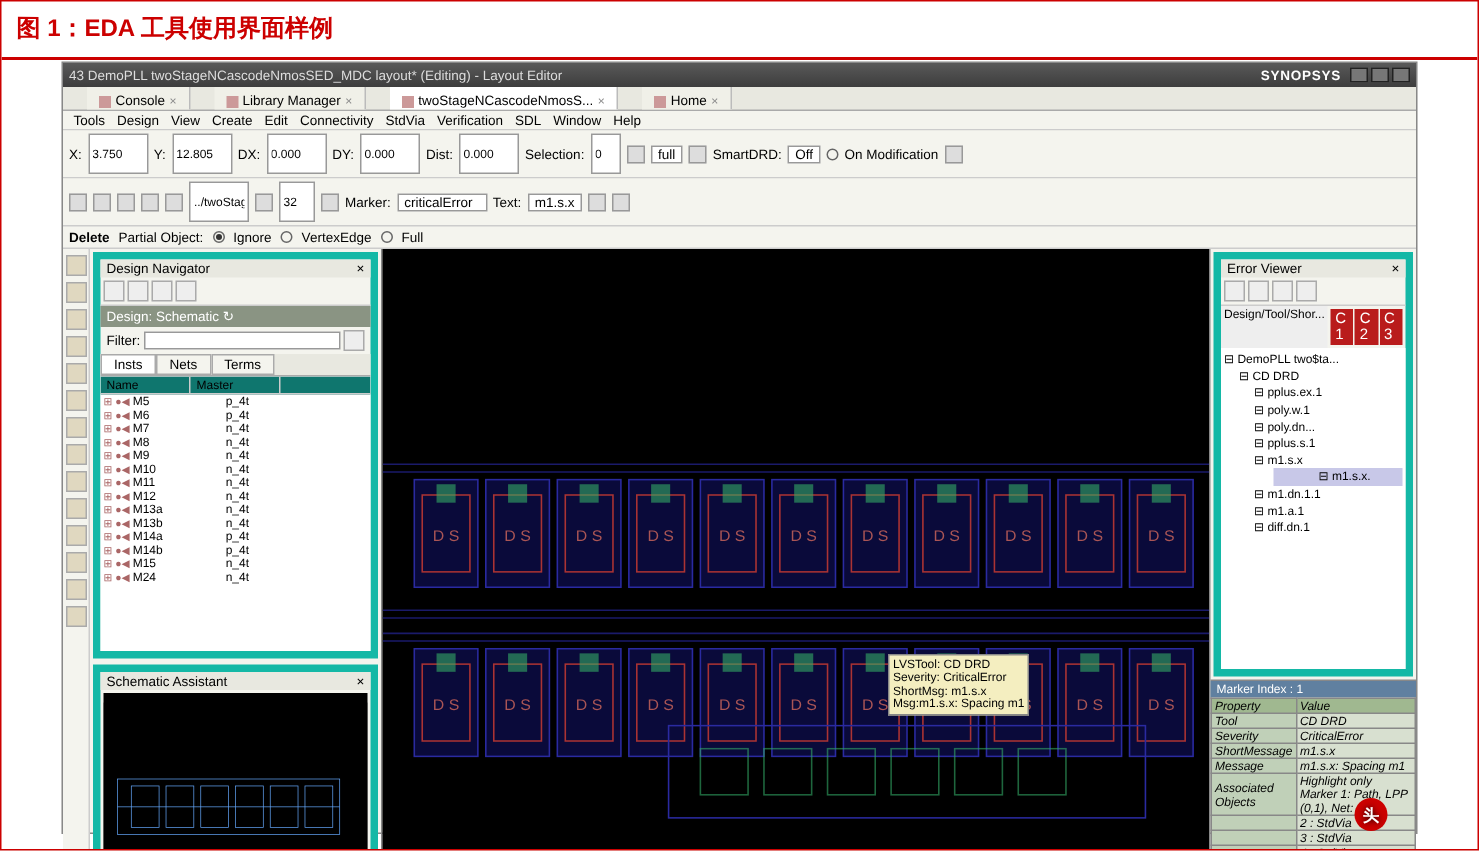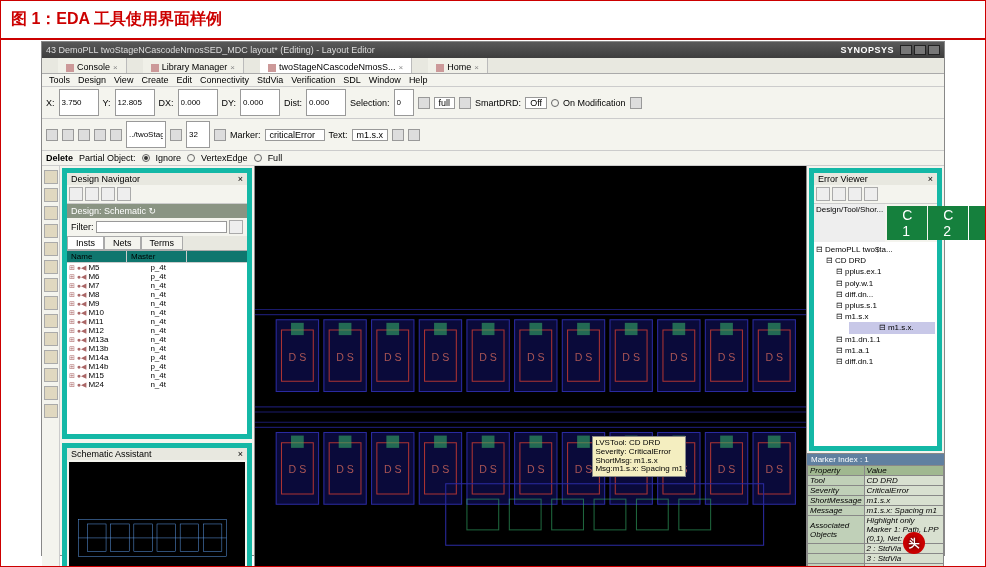--- a/index.html
+++ b/index.html
@@ -48,21 +48,21 @@
   .tree-ic { color: #a66; font-size: 7px; }
   .schematic { flex: 1; background: #000; margin: 2px; }
   .sch-canvas { width: 100%; height: 100%; }
   .center { flex: 1; display: flex; flex-direction: column; background: #000; }
   .canvas { flex: 1; position: relative; overflow: hidden; }
   .layout-svg { width: 100%; height: 100%; }
   .canvas-scroll { height: 10px; background: #ddd; }
   .tooltip { position: absolute; right: 120px; top: 270px; background: #f4eec0; border: 1px solid #888; font-size: 8px; padding: 2px; line-height: 1.1; color: #000; }
   .right-col { width: 138px; display: flex; flex-direction: column; border-left: 1px solid #888; }
   .ctabs { display: flex; gap: 1px; padding: 2px; }
-  .ctab { background: #15803d; color: #fff; font-size: 14px; padding: 1px 15px; }
+  .ctab { background: #b91c1c; color: #fff; font-size: 10px; padding: 1px 3px; }
   .tree { background: #fff; font-size: 8px; padding: 2px; flex: 1; overflow: auto; line-height: 1.4; }
   .tree-row { white-space: nowrap; }
   .tree-row.sel { background: #c8c8e8; }
   .indent1 { padding-left: 10px; } .indent2 { padding-left: 20px; } .indent3 { padding-left: 30px; margin-left: 33px; }
   .marker-panel { border-top: 1px solid #888; font-size: 8px; }
   .marker-title { background: #6080a0; color: #fff; padding: 1px 4px; }
   .marker-table { width: 100%; border-collapse: collapse; font-style: italic; }
   .marker-table td { border: 1px solid #888; padding: 0 2px; background: #d8e0d0; }
   .marker-table td:first-child { background: #c0d0b8; width: 55px; }
   .obj-row { background: #e8e8e0; padding: 1px 4px; font-size: 8px; border-top: 1px solid #aaa; }
@@ -463,21 +463,21 @@
             <div class="ctab">C 1</div>
             <div class="ctab">C 2</div>
             <div class="ctab">C 3</div>
           </div>
         </div>
         <div class="tree" id="err-tree">
             <div class="tree-row indent0">⊟ DemoPLL two$ta...</div>
             <div class="tree-row indent1">⊟ CD DRD</div>
             <div class="tree-row indent2">⊟ pplus.ex.1</div>
             <div class="tree-row indent2">⊟ poly.w.1</div>
-            <div class="tree-row indent2">⊟ diff.dn...</div>
+            <div class="tree-row indent2">⊟ poly.dn...</div>
             <div class="tree-row indent2">⊟ pplus.s.1</div>
             <div class="tree-row indent2">⊟ m1.s.x</div>
             <div class="tree-row indent3 sel">⊟ m1.s.x.</div>
             <div class="tree-row indent2">⊟ m1.dn.1.1</div>
             <div class="tree-row indent2">⊟ m1.a.1</div>
             <div class="tree-row indent2">⊟ diff.dn.1</div>
           </div>
       </div>
       <div class="marker-panel">
         <div class="marker-title">Marker Index : 1</div>

